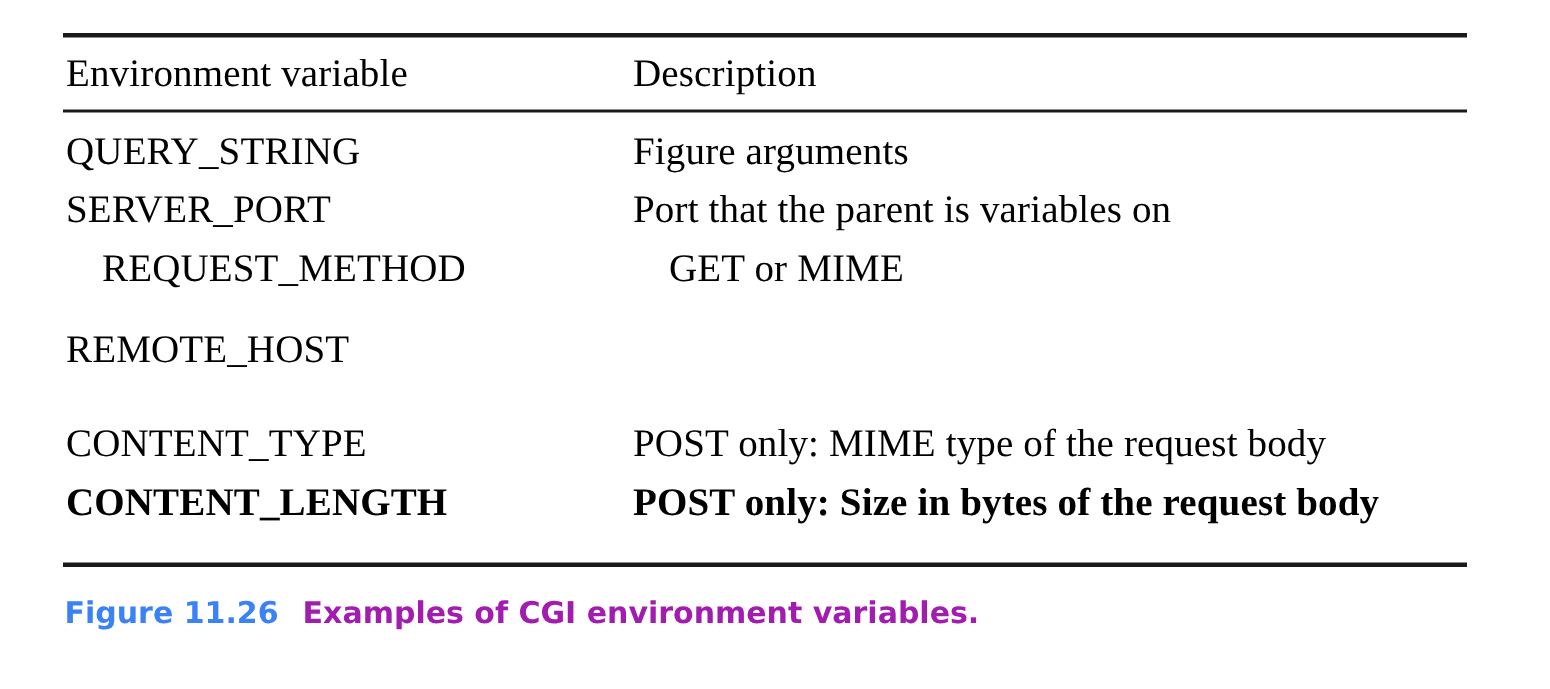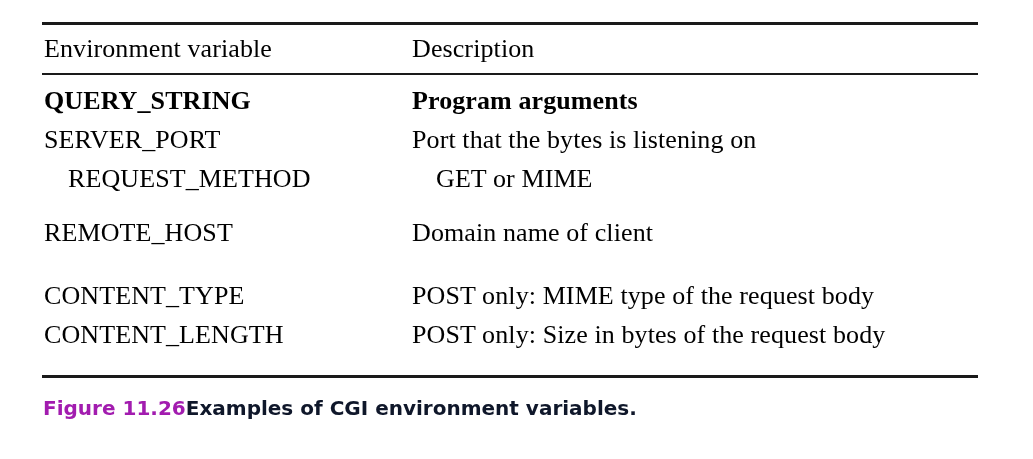--- a/index.html
+++ b/index.html
@@ -50,90 +50,90 @@
   }
   .cell {
     position: absolute;
     top: 0;
     white-space: nowrap;
     font-size: 26px;
     line-height: 39px;
     letter-spacing: 0.1px;
   }
   .col-var  { left: 44px;  }
-  .col-desc { left: 412px; }
+  .col-desc { left: 422px; }
 
   .header-row .cell {
     font-size: 26px;
   }
 
   
   .header-row { top: 29px; }
 
   
-  .body-row-0 { top: 81px; font-weight: bold;  }
+  .body-row-0 { top: 81px;  }
   .body-row-1 { top: 120px; }
   .body-row-2 { top: 159px; margin-left: 24px; }
   .body-row-3 { top: 198px; margin-top: 15px; }
   .body-row-4 { top: 237px; }
   .body-row-5 { top: 276px; }
-  .body-row-6 { top: 315px; }
+  .body-row-6 { top: 315px; font-weight: bold; }
 
   
   .caption {
     position: absolute;
     left: 43px;
     top: 394px;
     font-family: "DejaVu Sans", "Liberation Sans", sans-serif;
     font-weight: bold;
     font-size: 20px;
     line-height: 28px;
     white-space: nowrap;
   }
   .caption-label {
-    color: #a21caf;
+    color: #3b82f6;
+    margin-right: 16px;
   }
   .caption-text {
-    color: #0f172a;
+    color: #a21caf;
   }
 </style>
 </head>
 <body>
 
 <div class="figure-block">
 
   <div class="rule rule-top"></div>
   <div class="rule rule-mid"></div>
   <div class="rule rule-bottom"></div>
 
   <div class="table">
 
     <div class="row header-row">
       <div class="cell col-var">Environment variable</div>
       <div class="cell col-desc">Description</div>
     </div>
 
     <div class="row body-row-0">
       <div class="cell col-var">QUERY_STRING</div>
-      <div class="cell col-desc">Program arguments</div>
+      <div class="cell col-desc">Figure arguments</div>
     </div>
 
     <div class="row body-row-1">
       <div class="cell col-var">SERVER_PORT</div>
-      <div class="cell col-desc">Port that the bytes is listening on</div>
+      <div class="cell col-desc">Port that the parent is variables on</div>
     </div>
 
     <div class="row body-row-2">
       <div class="cell col-var">REQUEST_METHOD</div>
       <div class="cell col-desc">GET or MIME</div>
     </div>
 
     <div class="row body-row-3">
       <div class="cell col-var">REMOTE_HOST</div>
-      <div class="cell col-desc">Domain name of client</div>
     </div>
 
     <div class="row body-row-4">
     </div>
 
     <div class="row body-row-5">
       <div class="cell col-var">CONTENT_TYPE</div>
       <div class="cell col-desc">POST only: MIME type of the request body</div>
     </div>
 

